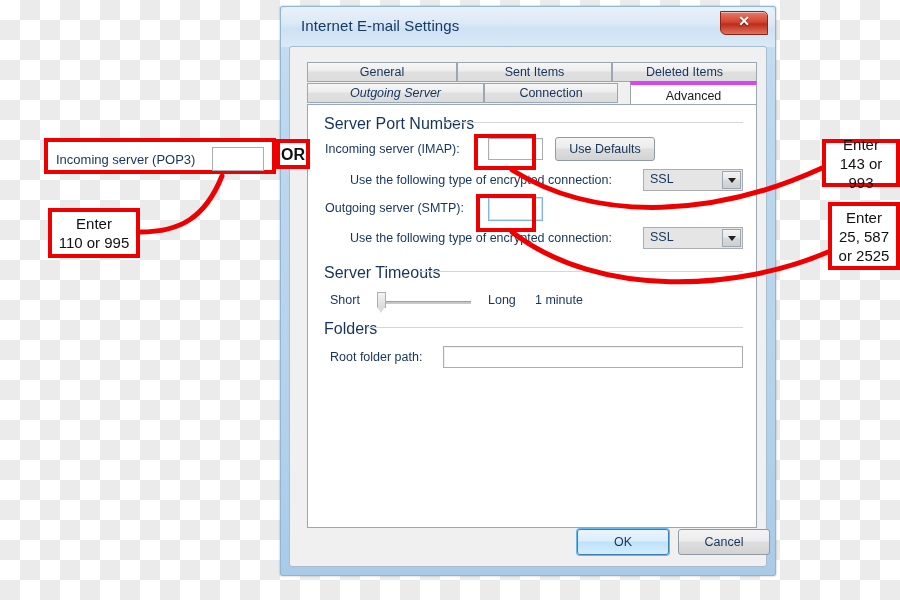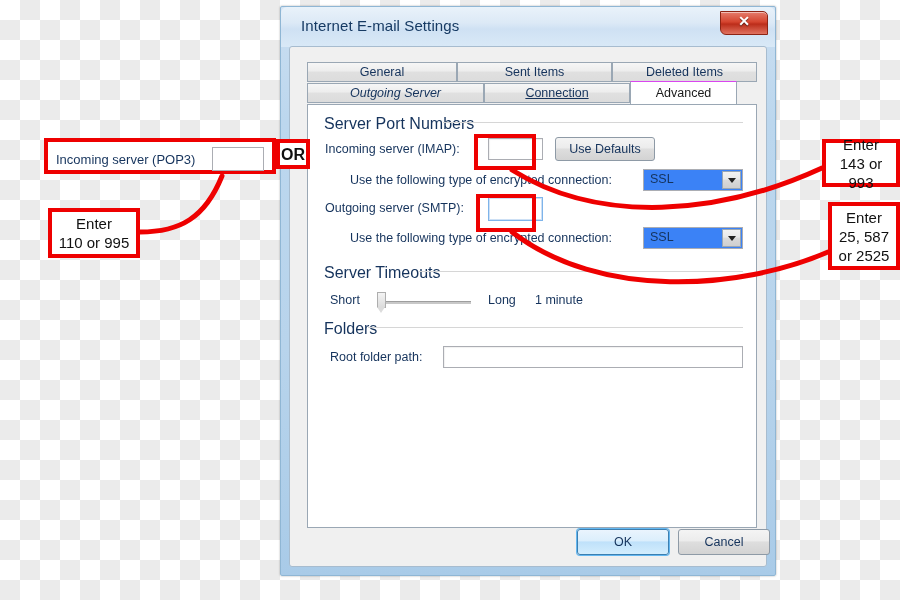--- a/index.html
+++ b/index.html
@@ -69,22 +69,22 @@
     cursor:pointer;
     white-space:nowrap;
   }
   .tab.active{
     background:#ffffff;border-bottom-color:#ffffff;color:#1a1a1a;
   }
   #tab-general{left:0;top:0;width:150px;}
   #tab-sent{left:150px;top:0;width:155px;}
   #tab-deleted{left:305px;top:0;width:145px;}
   #tab-outgoing{left:0;top:21px;width:177px;font-style:italic;}
-  #tab-connection{left:177px;top:21px;width:146px;text-decoration:underline;}
-  #tab-advanced{left:323px;top:19px;width:107px;height:24px;line-height:23px;border-top:1px solid #d946ef;}
+  #tab-connection{left:177px;top:21px;width:134px;}
+  #tab-advanced{left:323px;top:19px;width:127px;height:24px;line-height:23px;border-top:4px solid #d946ef;}
 
   
   #tabpage{
     position:absolute;left:17px;top:57px;width:450px;height:424px;
     background:#ffffff;border:1px solid #9aa7b4;box-sizing:border-box;
   }
 
   
   .grouplabel{
     position:absolute;font-size:16px;color:#15335c;background:#fff;
@@ -111,21 +111,21 @@
     border:1px solid #8e9aa6;border-radius:3px;
     font-size:12.5px;color:#15335c;text-align:center;
     box-sizing:border-box;cursor:pointer;white-space:nowrap;
   }
   .btn.default{
     background:linear-gradient(to bottom,#eaf4fd 0%,#dbeefc 45%,#bfe1fa 50%,#d3edfd 100%);
     border:1px solid #3c7fb1;box-shadow:0 0 0 1px #64b7f0;
   }
 
   .combo{
-    position:absolute;background:#3b82f6;border:1px solid #abadb3;box-sizing:border-box;cursor:pointer;
+    position:absolute;background:#e5e5e5;border:1px solid #abadb3;box-sizing:border-box;cursor:pointer;
   }
   .combo .val{position:absolute;left:6px;top:2px;font-size:12.5px;color:#15335c;}
   .combo .arrowbtn{
     position:absolute;right:1px;top:1px;bottom:1px;width:19px;
     background:linear-gradient(to bottom,#f2f2f2 0%,#e9e9e9 45%,#dadada 50%,#cfcfcf 100%);
     border:1px solid #9aa7b4;box-sizing:border-box;
   }
   .combo .arrowbtn:after{
     content:"";position:absolute;left:50%;top:50%;margin-left:-4px;margin-top:-2px;
     border-left:4px solid transparent;border-right:4px solid transparent;border-top:5px solid #222;

